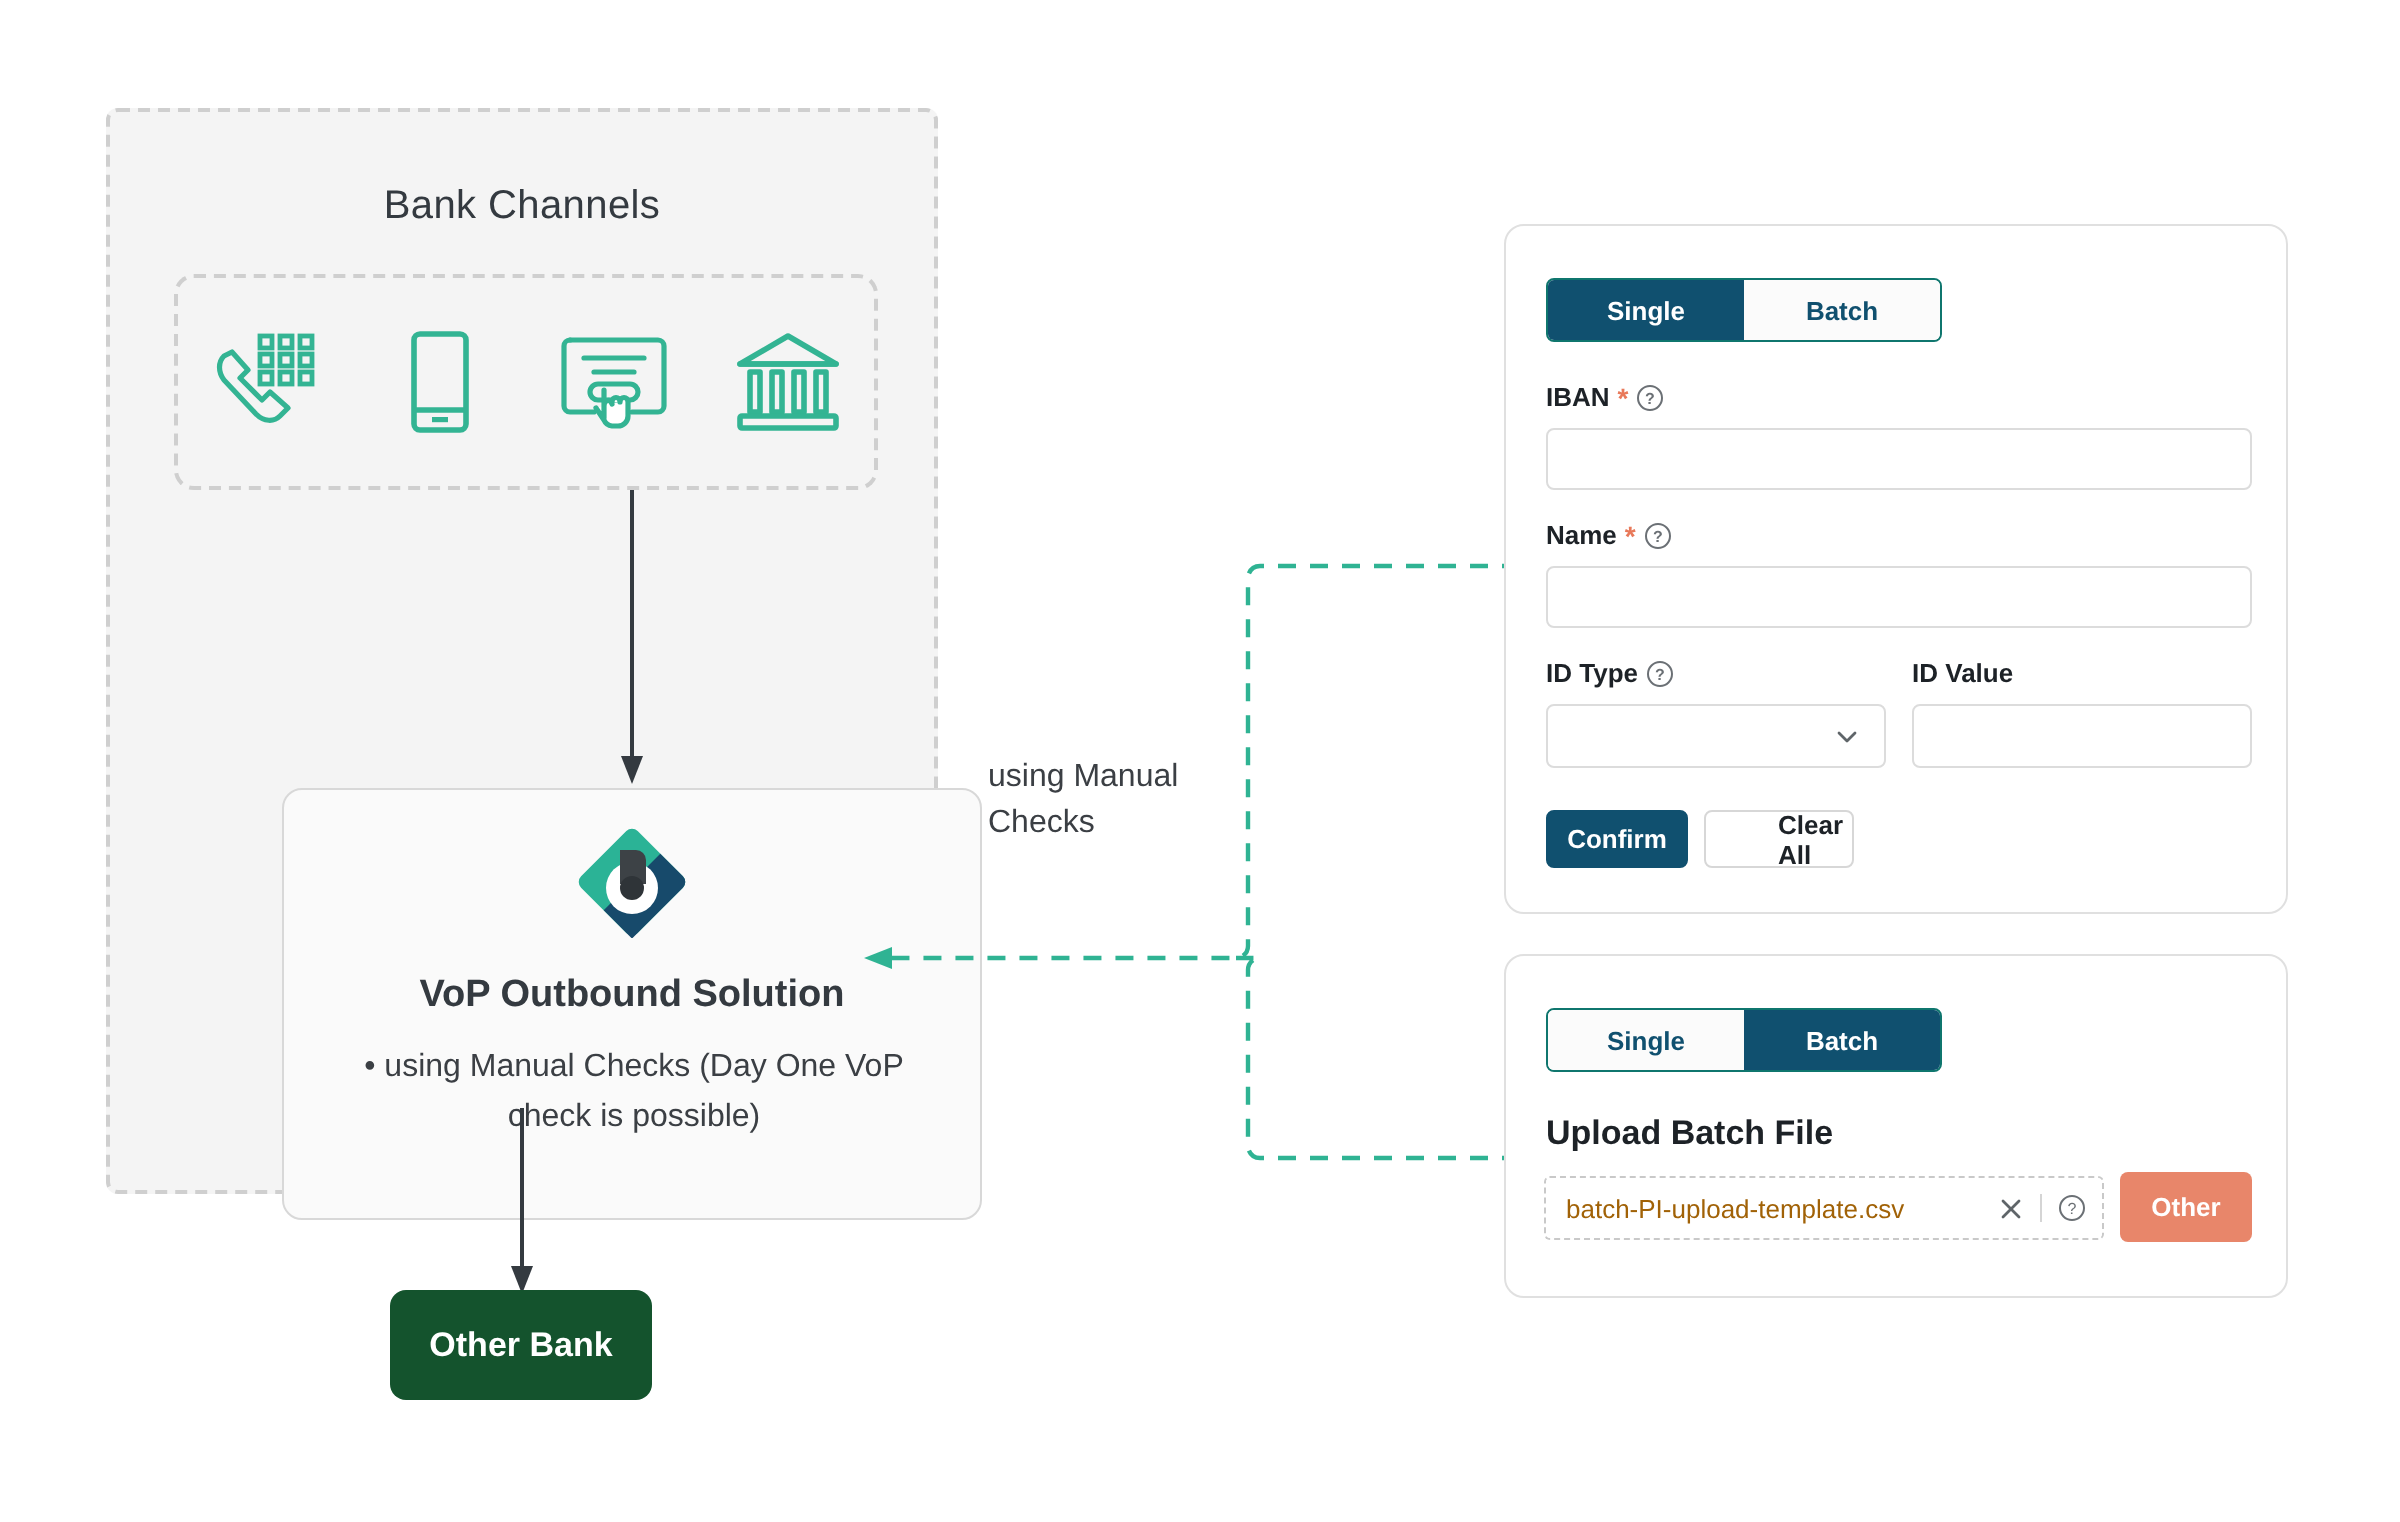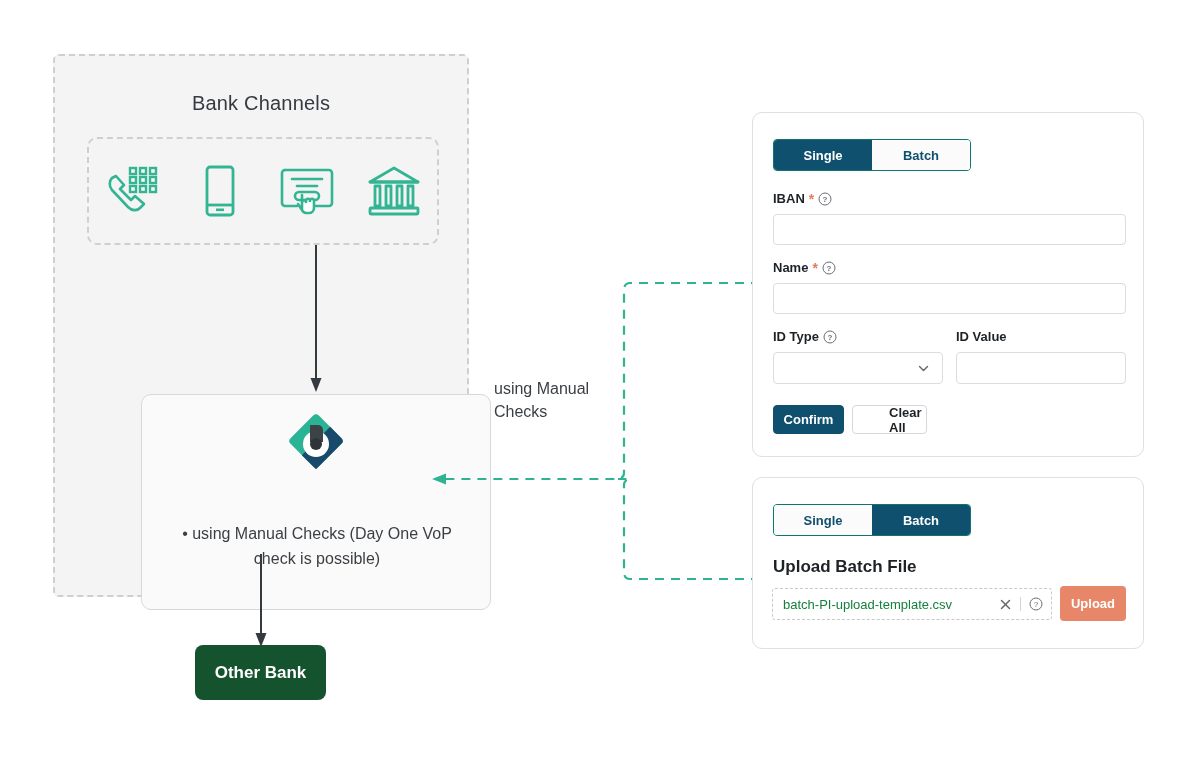--- a/index.html
+++ b/index.html
@@ -271,21 +271,21 @@
     width: 280px;
     height: 32px;
     border: 1px dashed #c9c9c9;
     border-radius: 3px;
     box-sizing: border-box;
     display: flex;
     align-items: center;
     padding: 0 8px 0 10px;
     gap: 8px;
   }
-  #file-name { flex: 1; font-size: 13px; color: #15803d; white-space: nowrap; overflow: hidden; }
+  #file-name { flex: 1; font-size: 13px; color: #a16207; white-space: nowrap; overflow: hidden; }
   .x-icon { width: 14px; height: 14px; display: inline-flex; align-items: center; justify-content: center; }
   .v-sep { width: 1px; height: 14px; background: #d5d5d5; }
   #upload-btn {
     position: absolute;
     left: 307px;
     top: 108px;
     width: 66px;
     height: 35px;
     background: #e8866a;
     border-radius: 4px;
@@ -374,20 +374,21 @@
     <div id="vop-card">
       <svg id="vop-logo" viewBox="0 0 56 56">
         <g transform="rotate(45 28 28)">
           <rect x="8" y="8" width="40" height="40" rx="4" fill="#2bb396"></rect>
           <path d="M28 8 H44 a4 4 0 0 1 4 4 V48 H28 Z" fill="#174a6b"></path>
         </g>
         <circle cx="28" cy="31" r="13" fill="#ffffff"></circle>
         <path d="M22 12 h8 a5 5 0 0 1 5 5 v12 h-13 Z" fill="#3d4246"></path>
         <circle cx="28" cy="31" r="6" fill="#2f3438"></circle>
       </svg>
+      <div id="vop-title">VoP Outbound Solution</div>
       <div id="vop-bullets">
         <div>• using Manual Checks (Day One VoP</div>
         <div>check is possible)</div>
       </div>
     </div>
   </div>
 
   <svg id="otherbank-arrow" viewBox="0 0 14 93">
     <line x1="7" y1="0" x2="7" y2="80" stroke="#343a40" stroke-width="2"></line>
     <polygon points="7,93 1.5,79 12.5,79" fill="#343a40"></polygon>
@@ -484,16 +485,16 @@
       </span>
       <span class="v-sep"></span>
       <span class="help-icon">
         <svg width="14" height="14" viewBox="0 0 14 14">
           <circle cx="7" cy="7" r="6" fill="none" stroke="#6b7075" stroke-width="1"></circle>
           <text x="7" y="10.2" font-size="8" font-family="Liberation Sans, sans-serif" fill="#6b7075" text-anchor="middle">?</text>
         </svg>
       </span>
     </div>
 
-    <div id="upload-btn">Upload</div>
+    <div id="upload-btn">Other</div>
   </div>
 
 </div>
 
 </body></html>

